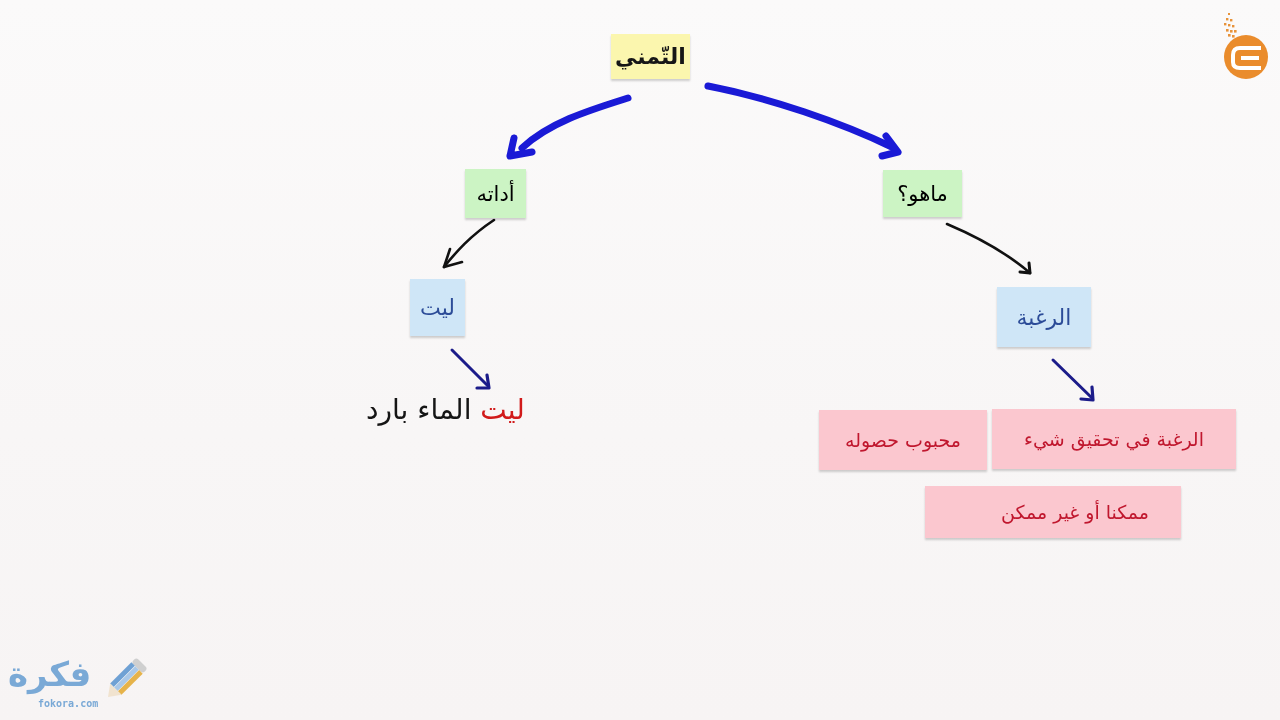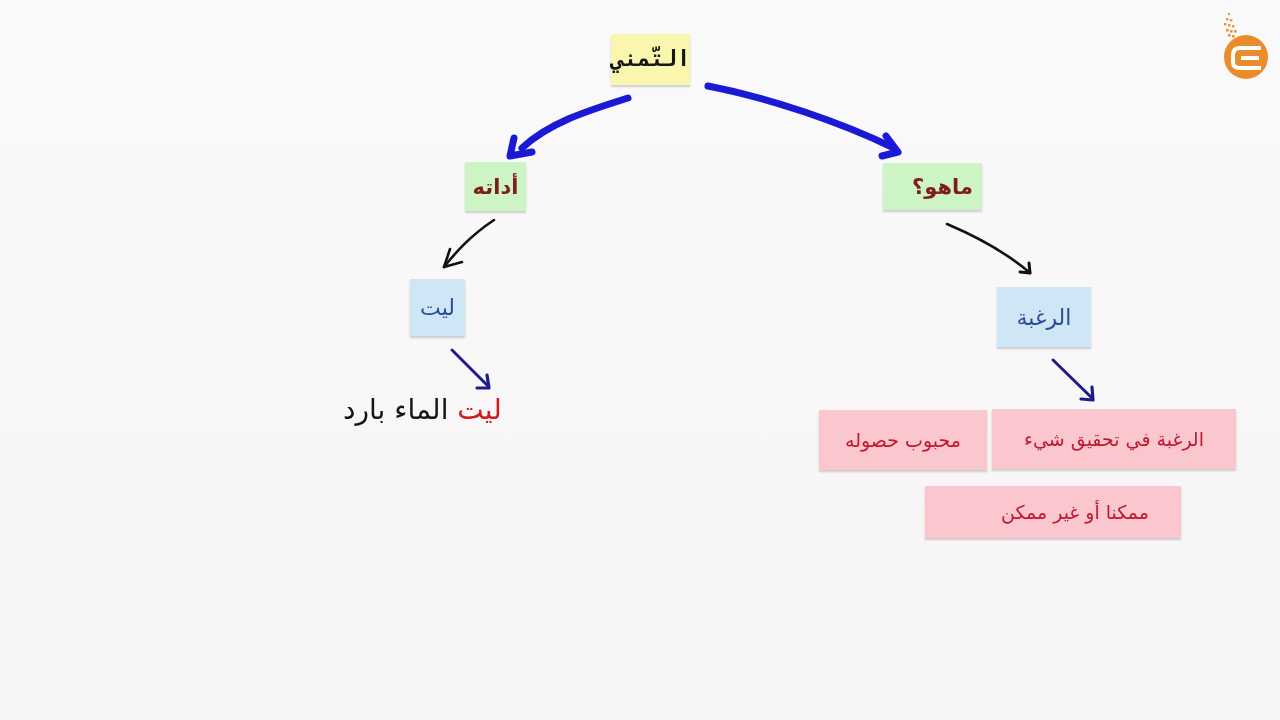--- a/index.html
+++ b/index.html
@@ -8,21 +8,21 @@
     background: linear-gradient(180deg, #fbfafa 0%, #f8f6f6 60%, #f7f4f4 100%);
     font-family: "DejaVu Sans", sans-serif;
   }
   .stage { position: absolute; inset: 0; }
   .note {
     position: absolute; display: flex; align-items: center; justify-content: center;
     direction: rtl; box-shadow: 0 2px 2px rgba(0,0,0,0.18);
     font-family: "DejaVu Sans", sans-serif; white-space: nowrap;
   }
   .note.yellow { background: #fbf6ae; color: #161616; font-weight: bold; font-size: 22px; }
-  .note.green  { background: #ccf4c4; color: #7f1d1d; font-weight: bold; font-size: 21px; }
+  .note.green  { background: #ccf4c4; color: #000000; font-weight: normal; font-size: 21px; margin-top: 7px; }
   .note.blue   { background: #cfe6f7; color: #2c4c98; font-size: 22px; }
   .note.pink   { background: #fbc7cf; color: #c0172e; font-size: 19px; }
   .example {
     position: absolute; direction: rtl; white-space: nowrap;
     font-size: 28px; color: #151515; font-family: "DejaVu Sans", sans-serif;
   }
   .example .hl { color: #d11a1a; }
   svg.arrows { position: absolute; left: 0; top: 0; }
   .logo-tr { position: absolute; left: 1214px; top: 10px; width: 60px; height: 70px; }
   .logo-bl { position: absolute; left: 4px; top: 652px; width: 150px; height: 62px; }
@@ -72,38 +72,38 @@
       <path d="M452,350 L488,386" stroke="#1c1c8a" stroke-width="3" fill="none" stroke-linecap="round"></path>
       <path d="M489,388 L487,375 M489,388 L477,388" stroke="#1c1c8a" stroke-width="3.2" fill="none" stroke-linecap="round"></path>
     </g>
 
     <g>
       <path d="M1053,360 L1092,398" stroke="#1c1c8a" stroke-width="3" fill="none" stroke-linecap="round"></path>
       <path d="M1093,400 L1092,387 M1093,400 L1081,399" stroke="#1c1c8a" stroke-width="3.2" fill="none" stroke-linecap="round"></path>
     </g>
   </svg>
 
-  <div class="note yellow" style="left:611px; top:34px; width:79px; height:51px;font-family:Liberation Mono, monospace;">
+  <div class="note yellow" style="left:611px; top:34px; width:79px; height:45px;">
     <span>التّمني</span>
   </div>
 
   <div class="note green" style="left:465px; top:162px; width:61px; height:49px;">
     <span>أداته</span>
   </div>
 
   <div class="note blue" style="left:410px; top:279px; width:55px; height:57px;">
     <span>ليت</span>
   </div>
 
-  <div class="example" style="left:343px; top:393px;">
+  <div class="example" style="left:366px; top:393px;">
     <span class="hl">ليت</span>
     <span>الماء بارد</span>
   </div>
 
-  <div class="note green" style="left:883px; top:163px; width:79px; height:47px;padding-left:20px;">
+  <div class="note green" style="left:883px; top:163px; width:79px; height:47px;">
     <span>ماهو؟</span>
   </div>
 
   <div class="note blue" style="left:997px; top:287px; width:94px; height:60px;">
     <span>الرغبة</span>
   </div>
 
   <div class="note pink" style="left:819px; top:410px; width:168px; height:60px;">
     <span>محبوب حصوله</span>
   </div>
@@ -130,14 +130,27 @@
           <rect x="20" y="20" width="2.6" height="2.6"></rect>
         <rect x="14" y="24" width="2.6" height="2.6"></rect>
           <rect x="18" y="25" width="2.6" height="2.6"></rect>
       </g>
       <circle cx="32" cy="47" r="22" fill="#ea8c2c"></circle>
       <path d="M47,38 L26,38 Q19,38 19,45 L19,52 Q19,58 26,58 L47,58" stroke="#fff" stroke-width="4" fill="none"></path>
       <path d="M27,48 L45,48" stroke="#fff" stroke-width="4"></path>
     </svg>
   </div>
 
+  <div class="logo-bl">
+    <span class="word">فكرة</span>
+    <span class="domain">fokora.com</span>
+    <svg width="50" height="52" viewBox="0 0 50 52">
+      <g transform="rotate(45 25 26)">
+        <rect x="17" y="2" width="16" height="7" rx="3" fill="#cfcfcf"></rect>
+        <rect x="17" y="9" width="5" height="30" fill="#6fa1d4"></rect>
+        <rect x="22.5" y="9" width="5" height="30" fill="#a9c8e8"></rect>
+        <rect x="28" y="9" width="5" height="30" fill="#e6b34a"></rect>
+        <path d="M17,39 L33,39 L25,50 Z" fill="#f1e3cf"></path>
+      </g>
+    </svg>
+  </div>
 
 </div>
 
 </body></html>

